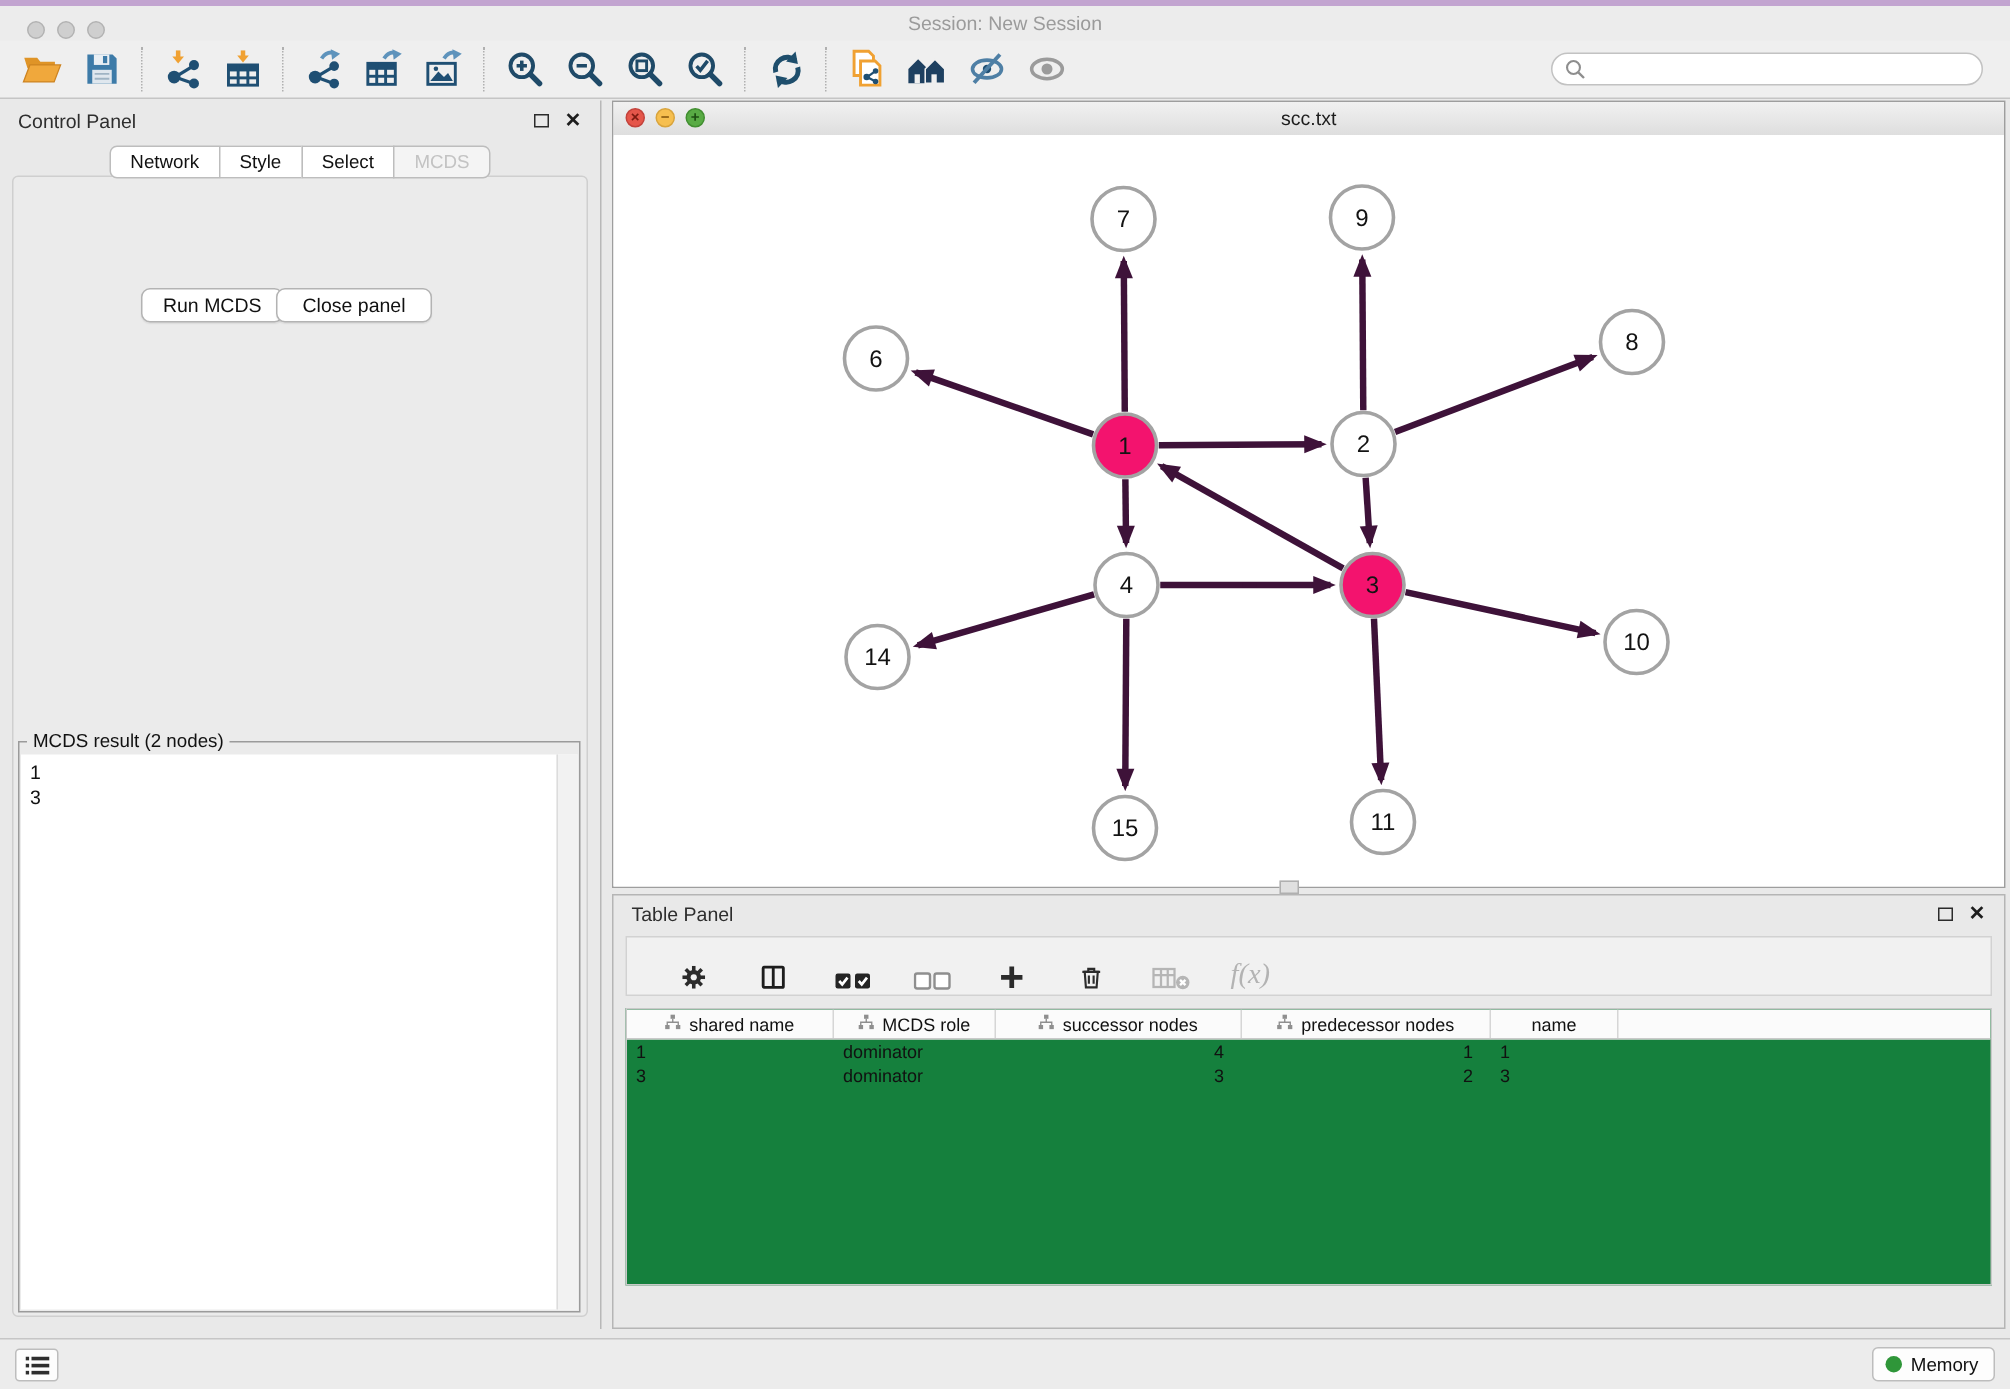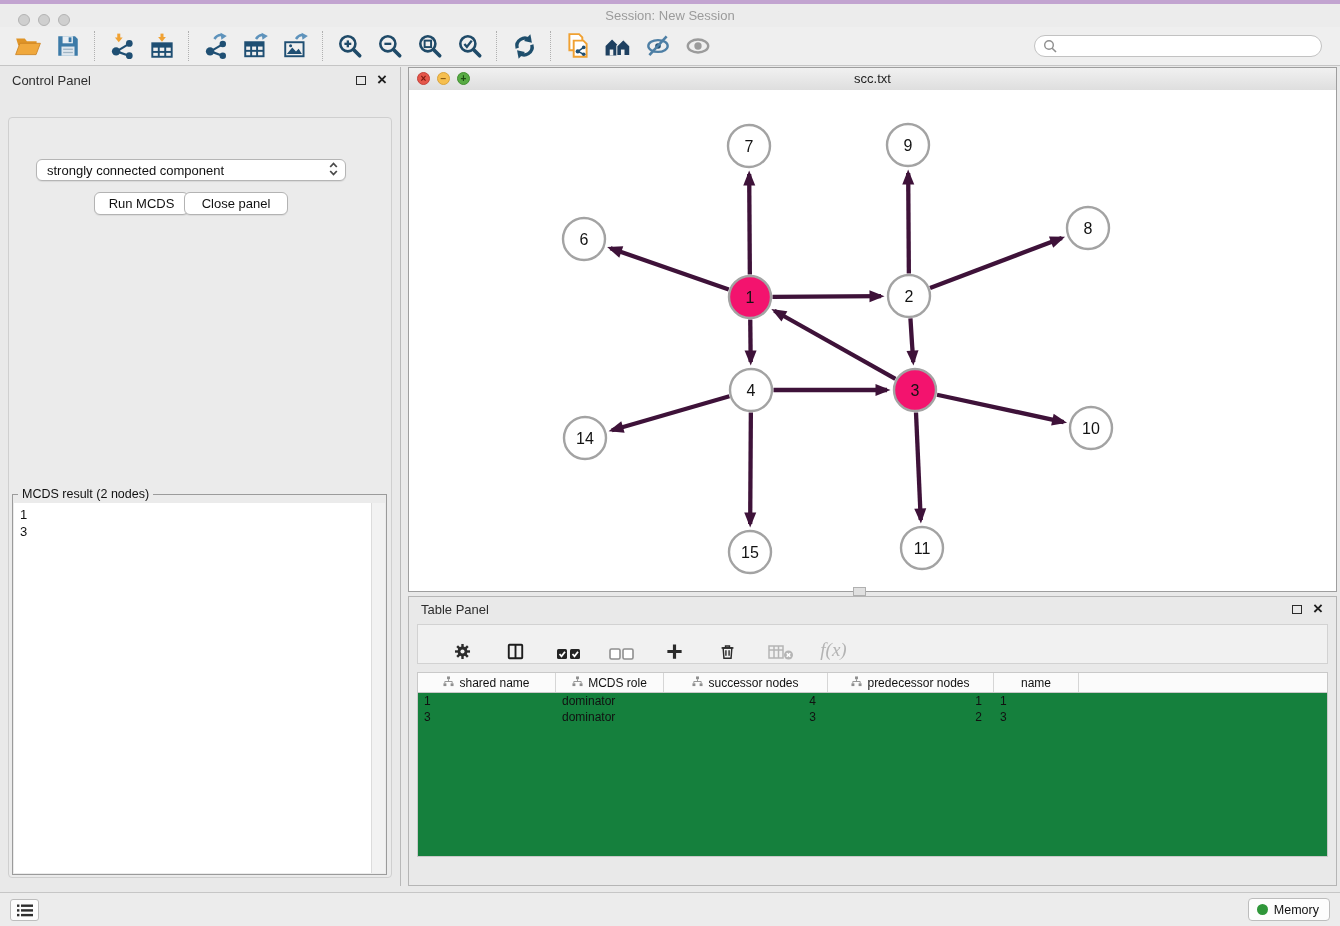--- a/index.html
+++ b/index.html
@@ -268,29 +268,26 @@
   </div>
 </div>
 
 <div class="abs control-panel">
   <div class="abs cp-title">Control Panel</div>
   <div class="abs" style="right:34px;top:9px;">
       <div class="float-ic"></div>
     </div>
   <div class="abs close-ic" style="right:13px;top:6px;">×</div>
   <div class="abs cp-body"></div>
-  <div class="abs cp-select">
-    <span>strongly connected component</span>
-    <span class="chev">
-      <svg width="11" height="16" viewBox="0 0 11 16" fill="none" stroke="#4a4a4a" stroke-width="1.8">
-        <path d="M2.2 6 L5.5 2.5 L8.8 6"></path>
-          <path d="M2.2 10 L5.5 13.5 L8.8 10"></path>
-      </svg>
-    </span>
-  </div>
+  <div class="abs tabs cp-tabs" id="cp-tabs">
+      <span class="tab">Network</span>
+      <span class="tab">Style</span>
+      <span class="tab">Select</span>
+      <span class="tab selected">MCDS</span>
+    </div>
   <div class="abs pushbtn btn-run">Run MCDS</div>
   <div class="abs pushbtn btn-closepanel">Close panel</div>
   <div class="abs fieldset">
     <span class="legend">MCDS result (2 nodes)</span>
     <div class="result-area">
       <div class="result-lines" id="result-lines">
           <div>1</div>
           <div>3</div>
         </div>
       <div class="result-scroll"></div>

